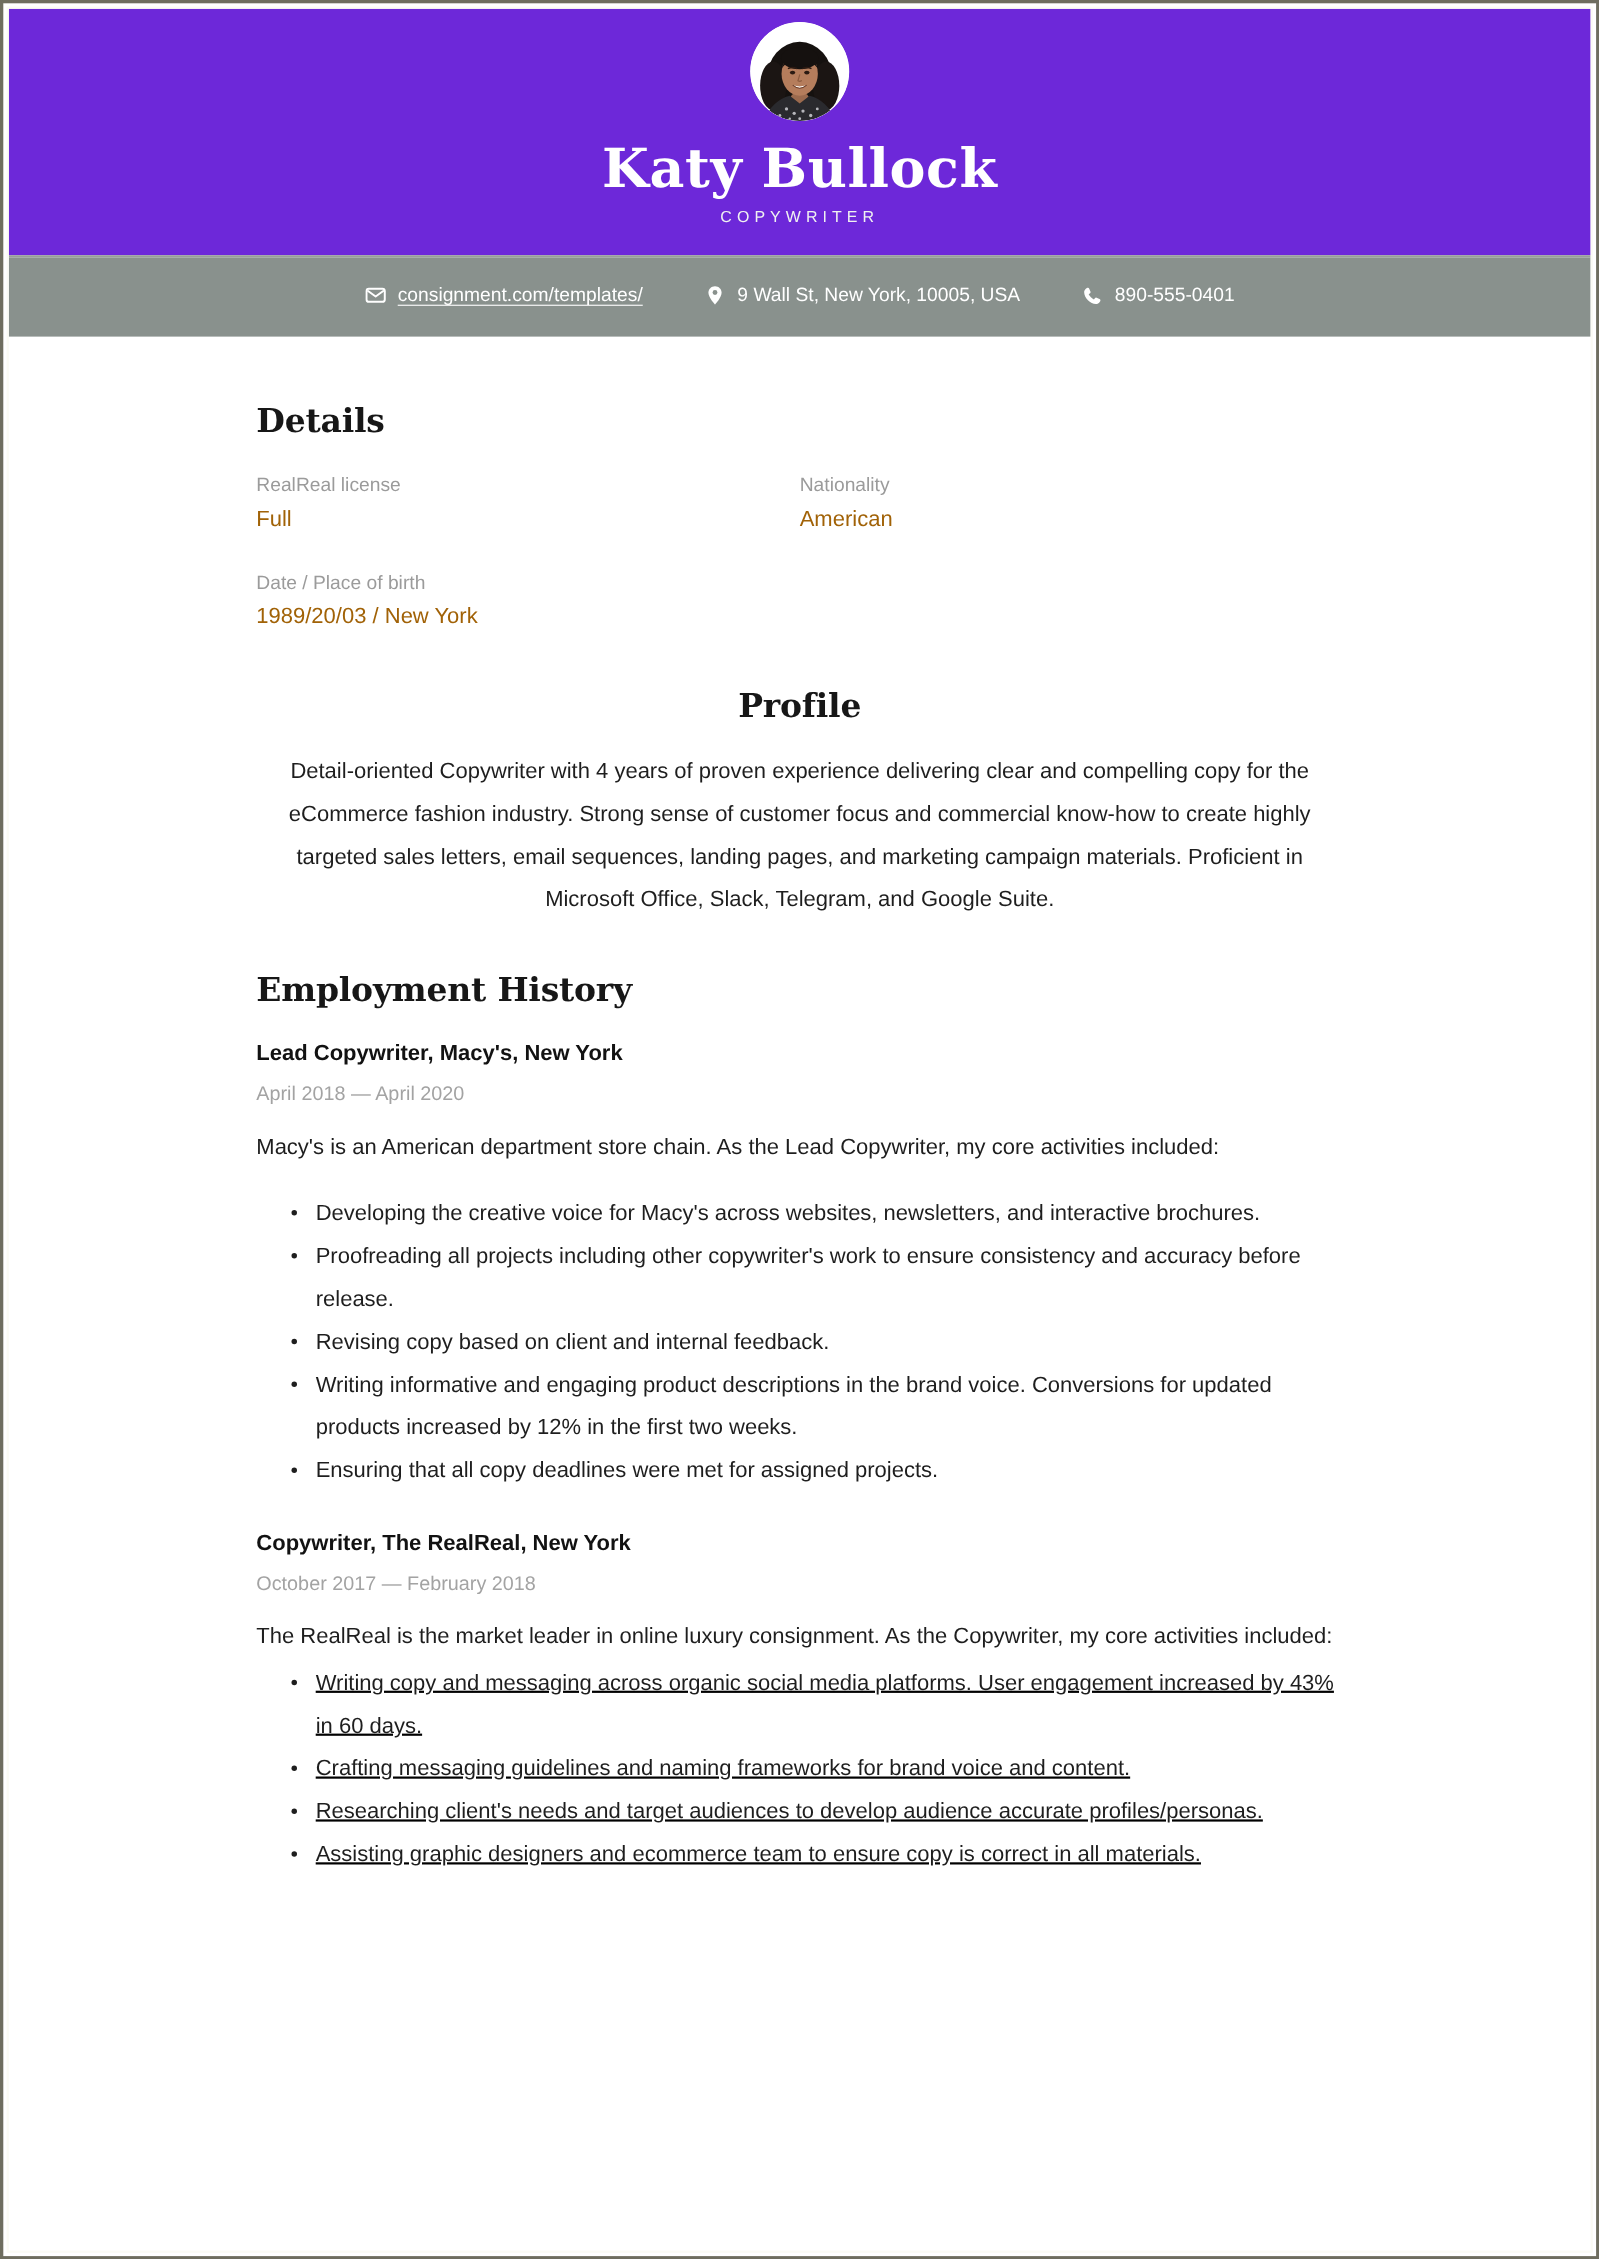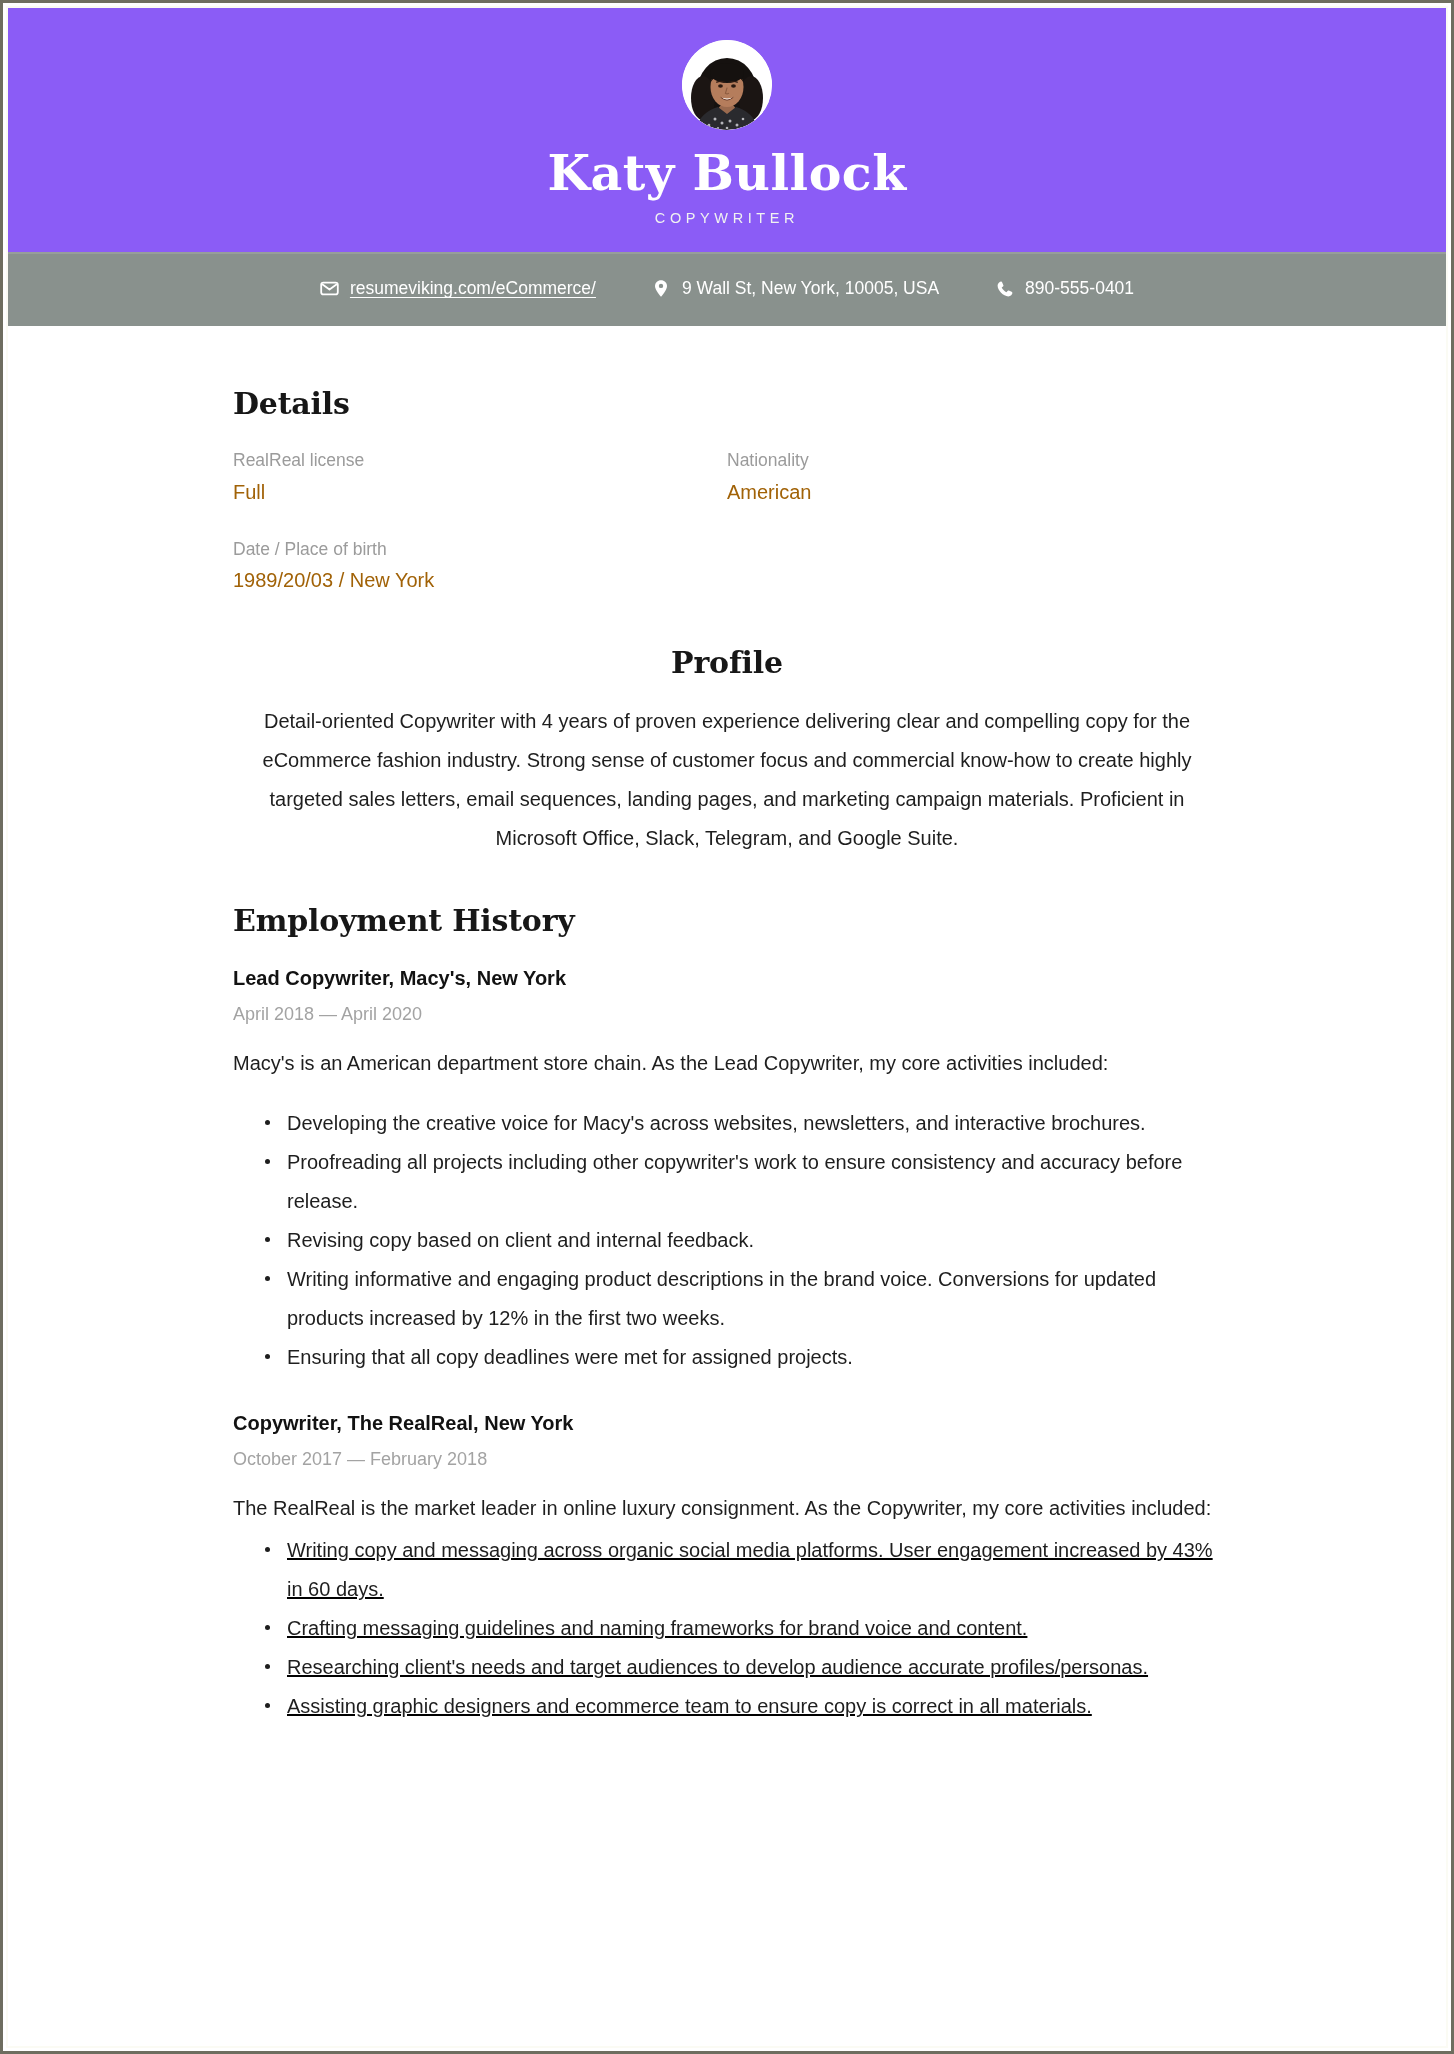--- a/index.html
+++ b/index.html
@@ -23,22 +23,22 @@
   .page-inner {
     position: absolute;
     inset: 3px;
     border: 2px solid #fbfbf4;
     background: #ffffff;
     overflow: hidden;
   }
 
   
   .header-band {
-    background: #8b5cf6;
-    padding-top: 32px;
+    background: #6d28d9;
+    padding-top: 12px;
     padding-bottom: 26px;
     text-align: center;
   }
 
   .avatar {
     width: 90px;
     height: 90px;
     margin: 0 auto 18px auto;
     border-radius: 50%;
     background: #ffffff;
@@ -259,21 +259,21 @@
   <div class="contact-band">
     <div class="contact-row">
 
       <div class="contact-item">
         <span class="ico">
           <svg width="19" height="19" viewBox="0 0 19 19" xmlns="http://www.w3.org/2000/svg">
             <rect x="1.2" y="3.6" width="16.6" height="11.8" rx="2.2" fill="none" stroke="#ffffff" stroke-width="1.8"></rect>
             <path d="M2.6 5.6 L9.5 10.6 L16.4 5.6" fill="none" stroke="#ffffff" stroke-width="1.8" stroke-linecap="round" stroke-linejoin="round"></path>
           </svg>
         </span>
-        <span class="contact-link">resumeviking.com/eCommerce/</span>
+        <span class="contact-link">consignment.com/templates/</span>
       </div>
 
       <div class="contact-item">
         <span class="ico">
           <svg width="16" height="19" viewBox="0 0 16 19" xmlns="http://www.w3.org/2000/svg">
             <path d="M8 1.2 C4.6 1.2 2 3.8 2 7.1 C2 11.4 8 17.8 8 17.8 C8 17.8 14 11.4 14 7.1 C14 3.8 11.4 1.2 8 1.2 Z" fill="#ffffff"></path>
             <circle cx="8" cy="6.9" r="2.2" fill="#89918d"></circle>
           </svg>
         </span>
         <span>9 Wall St, New York, 10005, USA</span>

